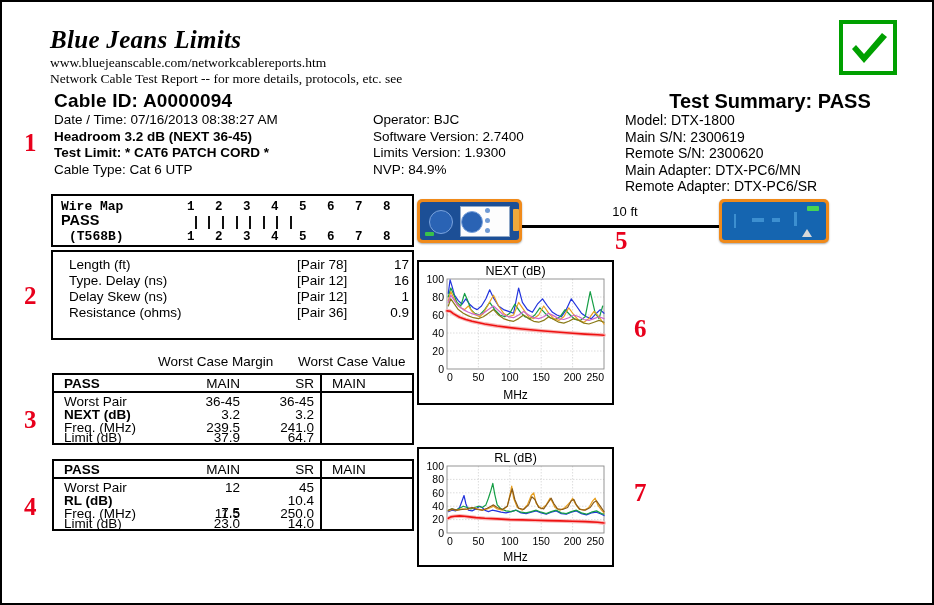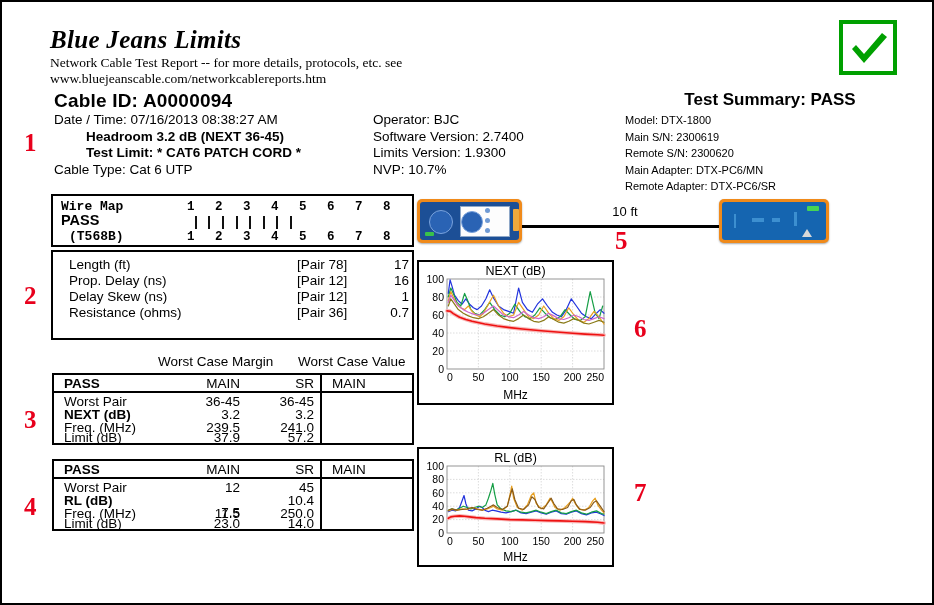--- a/index.html
+++ b/index.html
@@ -16,26 +16,26 @@
   .brand-sub{font-family:"Liberation Serif",serif;font-size:13.5px;
              line-height:15px;margin-top:1px;}
 
   .checkbox-pass{position:absolute;left:837px;top:18px;width:58px;height:55px;
                  border:4px solid #00a000;box-sizing:border-box;background:#fff;}
   .checkbox-pass svg{display:block;}
 
   .cable-id{position:absolute;left:52px;top:88px;font-size:19px;font-weight:bold;
             letter-spacing:.2px;}
   .test-summary{position:absolute;left:623px;top:88px;width:290px;
-                font-size:17px;font-weight:bold;text-align:center;}
+                font-size:20px;font-weight:bold;text-align:center;}
 
   .col-a{position:absolute;left:52px;top:110px;font-size:13.5px;line-height:16.5px;}
   .col-b{position:absolute;left:371px;top:110px;font-size:13.5px;line-height:16.5px;}
-  .col-c{position:absolute;left:623px;top:110px;font-size:11px;line-height:16.5px;}
-  .b{font-weight:bold;margin-left:32px;}
+  .col-c{position:absolute;left:623px;top:110px;font-size:14px;line-height:16.5px;}
+  .b{font-weight:bold;}
 
   
   .idx{position:absolute;color:#e8001c;font-family:"Liberation Serif",serif;
        font-weight:bold;font-size:25px;line-height:25px;}
 
   
   .box{position:absolute;border:2px solid #000;box-sizing:border-box;background:#fff;}
 
   
   #wiremap{left:49px;top:192px;width:363px;height:53px;}
@@ -112,22 +112,22 @@
            font-size:12px;}
   .chart-svg{position:absolute;left:0;top:0;}
 </style>
 </head>
 <body>
 
 <div class="page">
 
   <div class="brand">
     <div class="brand-title">Blue Jeans Limits</div>
+    <div class="brand-sub">www.bluejeanscable.com/networkcablereports.htm</div>
     <div class="brand-sub">Network Cable Test Report -- for more details, protocols, etc. see</div>
-    <div class="brand-sub">www.bluejeanscable.com/networkcablereports.htm</div>
   </div>
 
   <div class="checkbox-pass">
     <span>
       <svg width="50" height="47" viewBox="0 0 50 47">
         <path d="M9 25 L13 21 L21 30 L39 9 L44 13 L21 39 Z" fill="#00a000"></path>
       </svg>
     </span>
   </div>
 
@@ -138,21 +138,21 @@
     <div>Date / Time: 07/16/2013  08:38:27 AM</div>
     <div class="b">Headroom 3.2 dB (NEXT 36-45)</div>
     <div class="b">Test Limit: * CAT6 PATCH CORD *</div>
     <div>Cable Type: Cat 6 UTP</div>
   </div>
 
   <div class="col-b">
     <div>Operator: BJC</div>
     <div>Software Version: 2.7400</div>
     <div>Limits Version: 1.9300</div>
-    <div>NVP: 10.7%</div>
+    <div>NVP: 84.9%</div>
   </div>
 
   <div class="col-c">
     <div>Model: DTX-1800</div>
     <div>Main S/N: 2300619</div>
     <div>Remote S/N: 2300620</div>
     <div>Main Adapter: DTX-PC6/MN</div>
     <div>Remote Adapter: DTX-PC6/SR</div>
   </div>
 
@@ -198,33 +198,33 @@
     <div class="wm-nums" style="top:34px;">1 2 3 4 5 6 7 8</div>
   </div>
 
   <div class="box" id="measure">
     <div class="meas-row" style="top:5px;">
       <span class="meas-name">Length (ft)</span>
       <span class="meas-pair">[Pair 78]</span>
       <span class="meas-val">17</span>
     </div>
     <div class="meas-row" style="top:21px;">
-      <span class="meas-name">Prop. Delay (ns)</span>
+      <span class="meas-name">Type. Delay (ns)</span>
       <span class="meas-pair">[Pair 12]</span>
       <span class="meas-val">16</span>
     </div>
     <div class="meas-row" style="top:37px;">
       <span class="meas-name">Delay Skew (ns)</span>
       <span class="meas-pair">[Pair 12]</span>
       <span class="meas-val">1</span>
     </div>
     <div class="meas-row" style="top:53px;">
       <span class="meas-name">Resistance (ohms)</span>
       <span class="meas-pair">[Pair 36]</span>
-      <span class="meas-val">0.7</span>
+      <span class="meas-val">0.9</span>
     </div>
   </div>
 
   <div class="wc-head" style="left:156px;top:352px;">Worst Case Margin</div>
   <div class="wc-head" style="left:296px;top:352px;">Worst Case Value</div>
 
   <div class="box" id="tbl-next">
     <div class="tbl-inner">
       <div class="vsep" style="left:266px;"></div>
       <div class="hsep" style="top:16px;"></div>
@@ -241,21 +241,21 @@
       <div class="cell c-name" style="top:32px;font-weight:bold;">NEXT (dB)</div>
       <div class="cell c-main" style="top:32px;">3.2</div>
       <div class="cell c-sr" style="top:32px;">3.2</div>
 
       <div class="cell c-name" style="top:45px;">Freq. (MHz)</div>
       <div class="cell c-main" style="top:45px;">239.5</div>
       <div class="cell c-sr" style="top:45px;">241.0</div>
 
       <div class="cell c-name" style="top:55px;">Limit (dB)</div>
       <div class="cell c-main" style="top:55px;">37.9</div>
-      <div class="cell c-sr" style="top:55px;">57.2</div>
+      <div class="cell c-sr" style="top:55px;">64.7</div>
     </div>
   </div>
 
   <div class="box" id="tbl-rl">
     <div class="tbl-inner">
       <div class="vsep" style="left:266px;"></div>
       <div class="hsep" style="top:16px;"></div>
       <div class="cell c-name" style="top:1px;font-weight:bold;">PASS</div>
       <div class="cell c-main" style="top:1px;">MAIN</div>
       <div class="cell c-sr" style="top:1px;">SR</div>

